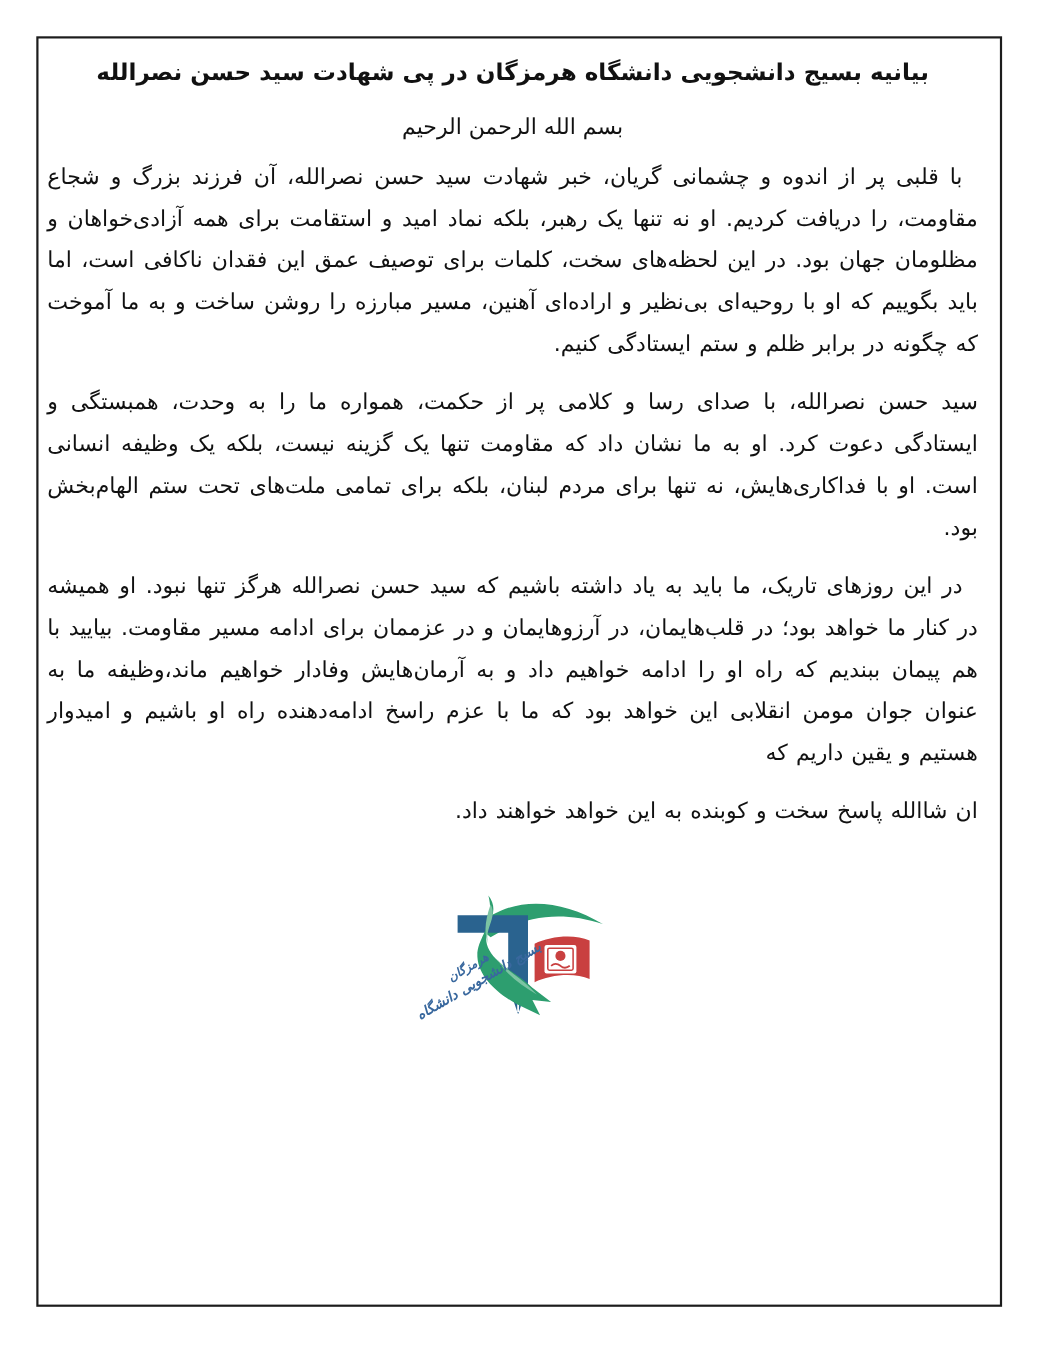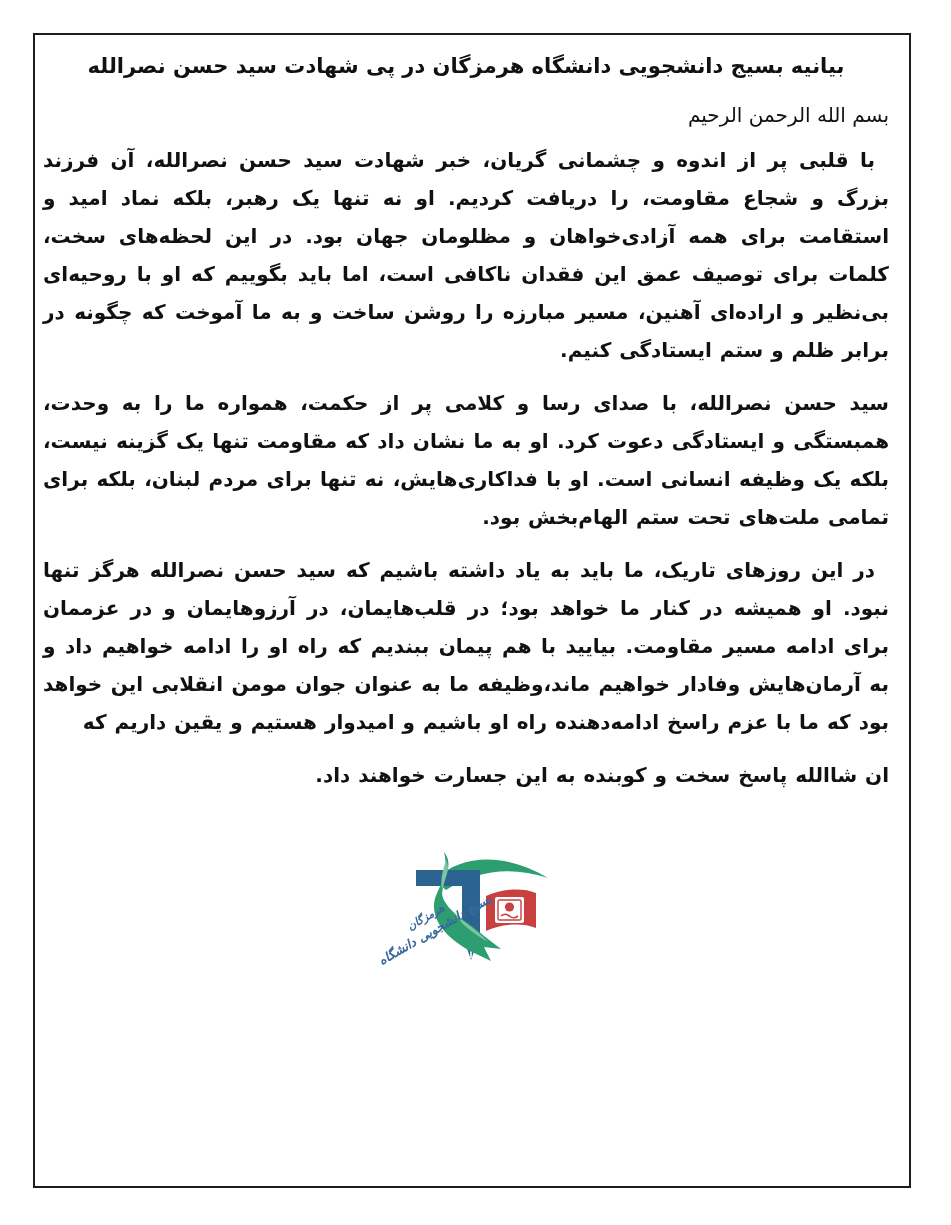--- a/index.html
+++ b/index.html
@@ -33,31 +33,30 @@
   .title {
     font-size: 21px;
     font-weight: bold;
     text-align: center;
     margin: 4px 0 0 0;
     line-height: 1.5;
   }
   .bismillah {
     font-size: 20px;
     font-weight: normal;
-    text-align: right;
+    text-align: center;
     margin: 18px 0 12px 0;
     line-height: 1.4;
   }
   .para {
     font-size: 20px;
     line-height: 38px;
     text-align: justify;
     margin: 0 0 15px 0;
     word-spacing: 1px;
-    font-weight: bold;
   }
   .para.indent {
     text-indent: 14px;
   }
   .para.closing {
     margin-top: 4px;
     text-align: right;
   }
   .logo-wrap {
     margin-top: 52px;
@@ -84,21 +83,21 @@
 
       <div class="bismillah">بسم الله الرحمن الرحیم</div>
 
       <p class="para indent">با قلبی پر از اندوه و چشمانی گریان، خبر شهادت سید حسن نصرالله، آن فرزند بزرگ و شجاع مقاومت، را دریافت کردیم. او نه تنها یک رهبر، بلکه نماد امید و استقامت برای همه آزادی‌خواهان و مظلومان جهان بود. در این لحظه‌های سخت، کلمات برای توصیف عمق این فقدان ناکافی است، اما باید بگوییم که او با روحیه‌ای بی‌نظیر و اراده‌ای آهنین، مسیر مبارزه را روشن ساخت و به ما آموخت که چگونه در برابر ظلم و ستم ایستادگی کنیم.</p>
 
       <p class="para">سید حسن نصرالله، با صدای رسا و کلامی پر از حکمت، همواره ما را به وحدت، همبستگی و ایستادگی دعوت کرد. او به ما نشان داد که مقاومت تنها یک گزینه نیست، بلکه یک وظیفه انسانی است. او با فداکاری‌هایش، نه تنها برای مردم لبنان، بلکه برای تمامی ملت‌های تحت ستم الهام‌بخش بود.</p>
 
 
       <p class="para indent">در این روزهای تاریک، ما باید به یاد داشته باشیم که سید حسن نصرالله هرگز تنها نبود. او همیشه در کنار ما خواهد بود؛ در قلب‌هایمان، در آرزوهایمان و در عزممان برای ادامه مسیر مقاومت. بیایید با هم پیمان ببندیم که راه او را ادامه خواهیم داد و به آرمان‌هایش وفادار خواهیم ماند،وظیفه ما به عنوان جوان مومن انقلابی این خواهد بود که ما با عزم راسخ ادامه‌دهنده راه او باشیم و امیدوار هستیم و یقین داریم که</p>
 
-      <p class="para closing">ان شاالله پاسخ سخت و کوبنده به این جسارت خواهند داد.</p>
+      <p class="para closing">ان شاالله پاسخ سخت و کوبنده به این خواهد خواهند داد.</p>
 
       <div class="logo-wrap">
         <svg width="184" height="140" viewBox="0 0 184 140" xmlns="http://www.w3.org/2000/svg">
 
           <path d="M60 34 C 90 6, 134 8, 174 32 C 136 20, 104 24, 72 44 Z" fill="#2d9e6f"></path>
 
           <g>
             <path d="M42 24 L106 24 L106 88 L97 114 L88 88 L88 40 L42 40 Z" fill="#2a638f"></path>
             <line x1="97" y1="96" x2="97" y2="112" stroke="#ffffff" stroke-width="1.6"></line>
             <circle cx="97" cy="93" r="2.2" fill="#ffffff"></circle>

